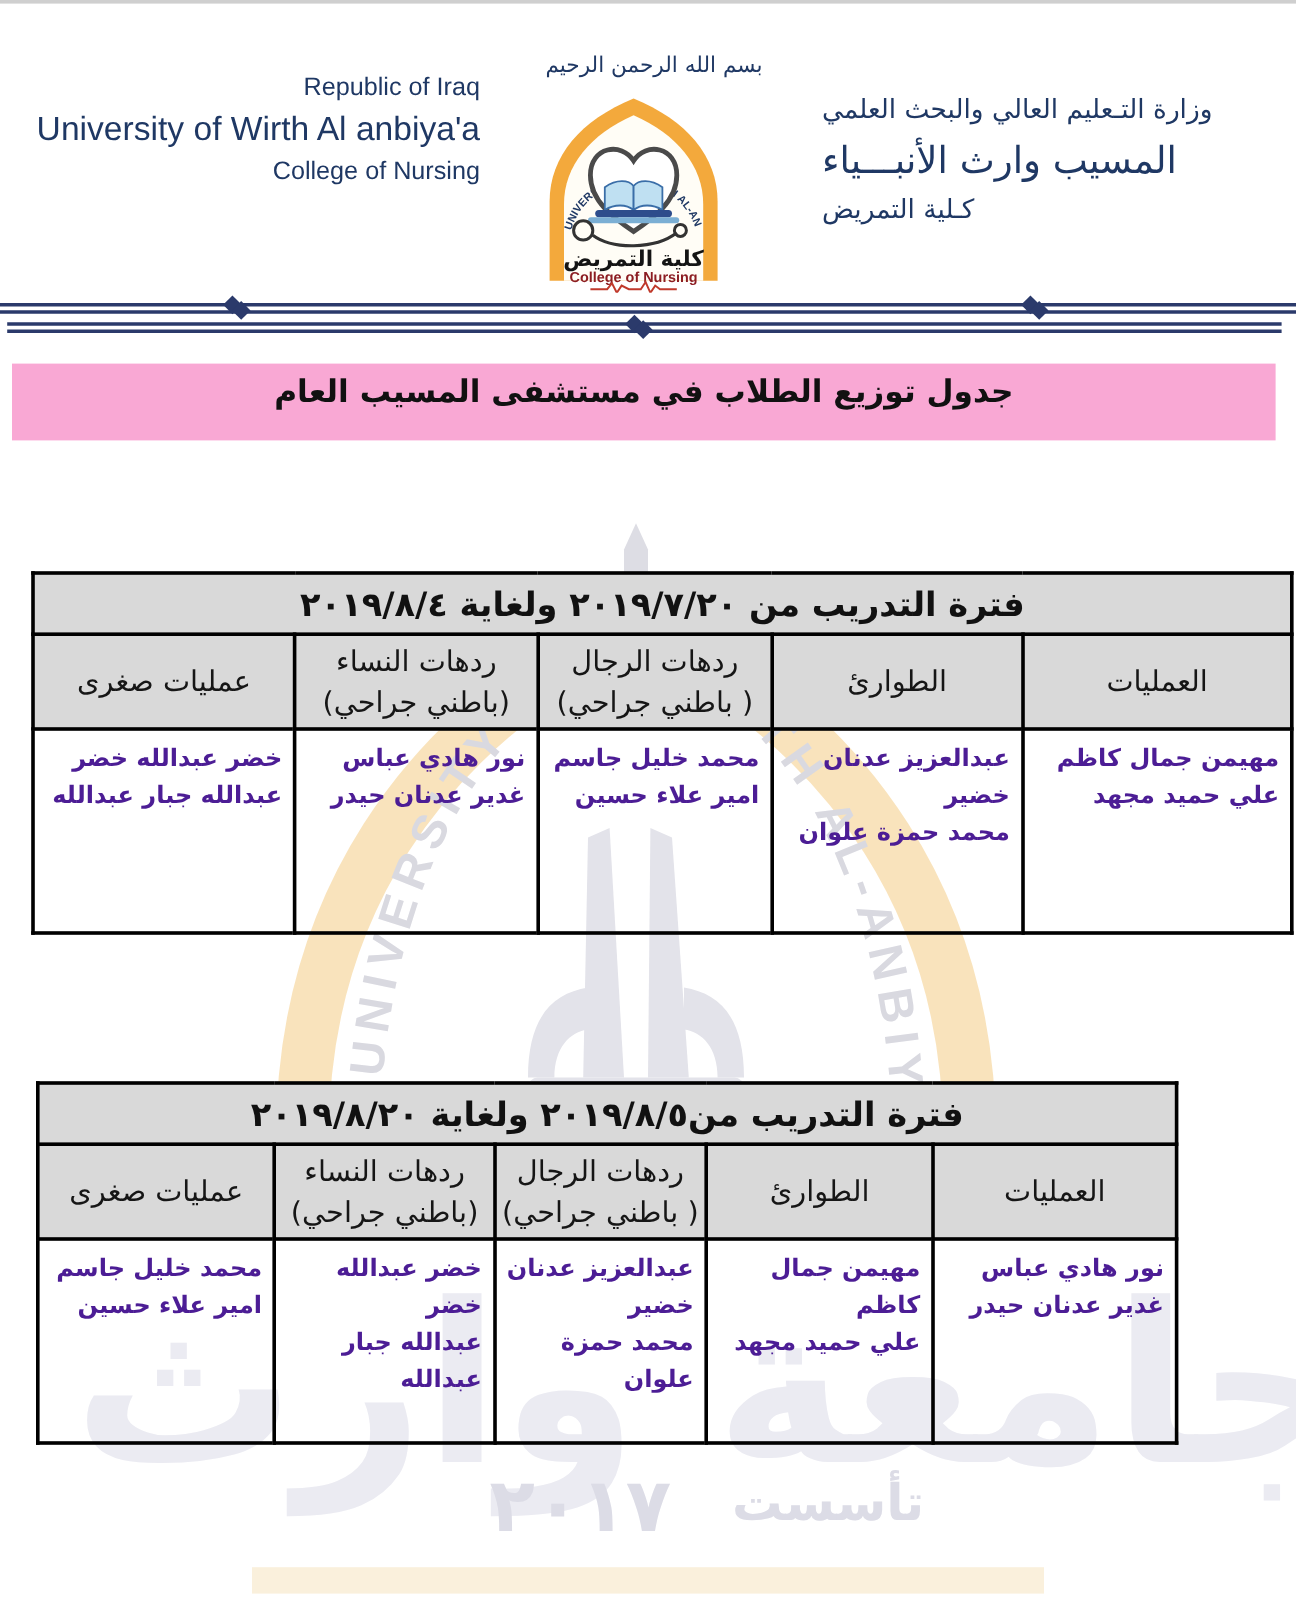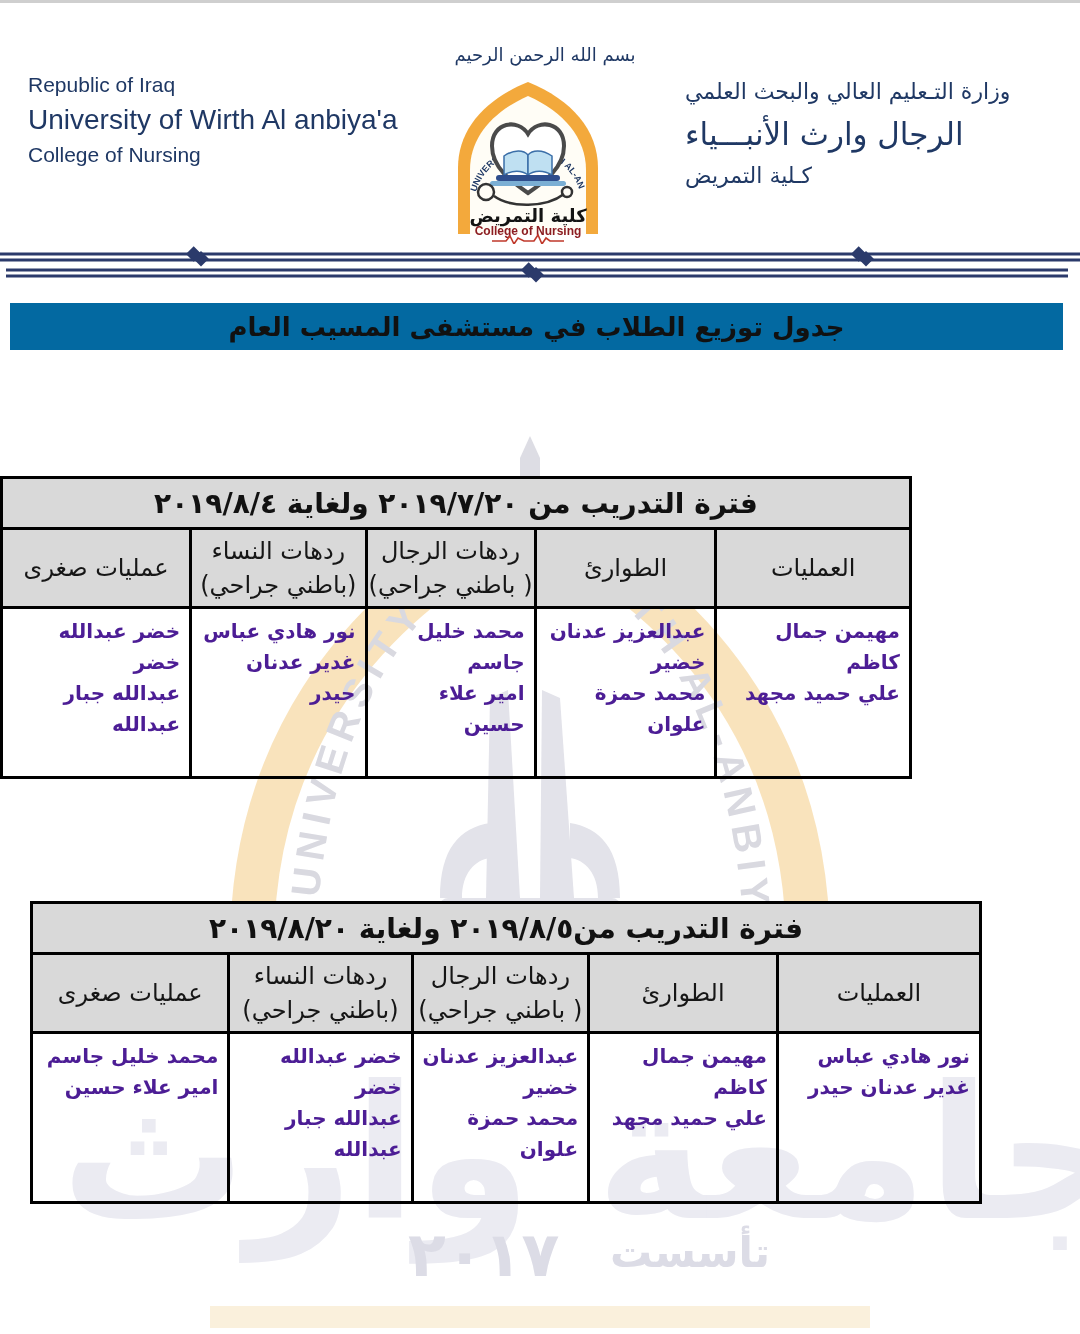--- a/index.html
+++ b/index.html
@@ -4,47 +4,47 @@
 <style>
   html,body{margin:0;padding:0;}
   body{
     width:1080px;height:1334px;position:relative;overflow:hidden;
     background:#ffffff;font-family:"DejaVu Sans",sans-serif;
   }
   .abs{position:absolute;}
   
   .top-hairline{left:0;top:0;width:1080px;height:3px;background:#cfcfcf;}
   
-  .hdr-en{left:28px;top:70px;width:372px;text-align:left;color:#1f3864;
+  .hdr-en{left:28px;top:58px;width:372px;text-align:right;color:#1f3864;
           font-family:"Liberation Sans",sans-serif;z-index:2;}
   .hdr-en .l{font-size:21px;line-height:30px;}
   .hdr-en .big{font-size:28px;line-height:40px;}
   .hdr-ar{left:685px;top:76px;width:370px;text-align:left;color:#1f3864;direction:rtl;z-index:2;}
   .hdr-ar .l1{font-size:22px;line-height:32px;}
   .hdr-ar .l2{font-size:31px;line-height:52px;}
   .hdr-ar .l3{font-size:22px;line-height:32px;}
   .bismillah{left:445px;top:44px;width:200px;text-align:center;color:#1f3864;
              font-size:18px;direction:rtl;z-index:2;}
   .logo-wrap{left:452px;top:72px;width:152px;height:172px;z-index:2;}
   
   .divider{left:0;top:244px;width:1080px;height:44px;z-index:2;}
   
-  .title-bar{left:10px;top:303px;width:1053px;height:47px;background:#0369a1;
+  .title-bar{left:10px;top:303px;width:1053px;height:64px;background:#f9a8d4;
              color:#111;font-weight:bold;font-size:26px;line-height:49px;
              text-align:center;direction:rtl;z-index:2;}
   
   table.ptable{border-collapse:collapse;table-layout:fixed;z-index:3;direction:rtl;}
   table.ptable td{border:3px solid #000;}
   .pt-title{background:#d9d9d9;height:46px;text-align:center;font-weight:bold;
             font-size:28px;color:#111;}
   .pt-h{background:#d9d9d9;height:74px;text-align:center;font-size:24px;color:#161616;
         vertical-align:middle;line-height:34px;}
   .pt-d{background:transparent;height:160px;vertical-align:top;text-align:start;
         padding:7px 9px 0 4px;font-weight:bold;font-size:20px;line-height:31px;color:#4c1d95;}
-  #table1{left:0;top:476px;width:912px;}
+  #table1{left:26px;top:476px;width:1052px;}
   #table2{left:30px;top:901px;width:952px;}
   
   .wm{z-index:0;pointer-events:none;}
   .wm-bottom-big{left:-50px;top:1046px;width:1180px;text-align:center;direction:rtl;
                  font-size:185px;font-weight:bold;color:#ebebf2;white-space:nowrap;
                  letter-spacing:4px;}
   .wm-founded{left:610px;top:1228px;font-size:42px;font-weight:bold;color:#dcdce6;direction:rtl;text-align:right;}
   .wm-year{left:408px;top:1218px;font-size:62px;font-weight:bold;color:#dcdce6;}
   .wm-cream-bar{left:210px;top:1306px;width:660px;height:22px;background:#faf0dc;}
 </style>
@@ -99,21 +99,21 @@
     <path d="M 42 124 C 58 136 94 136 112 122" fill="none" stroke="#333" stroke-width="2.5"></path>
     <circle cx="115" cy="120" r="5" fill="none" stroke="#333" stroke-width="2.5"></circle>
     <text x="76" y="150" text-anchor="middle" font-size="18" font-weight="bold" fill="#141414">كلية التمريض</text>
     <text x="76" y="163" text-anchor="middle" font-size="12" font-weight="bold" fill="#8c1d22" font-family="Liberation Sans, sans-serif">College of Nursing</text>
     <polyline points="40,169 54,169 58,164 62,172 66,166 72,169 82,169 86,163 90,172 94,166 98,169 112,169" fill="none" stroke="#c0392b" stroke-width="1.6"></polyline>
   </svg>
 </div>
 
 <div class="abs hdr-ar">
   <div class="l1">وزارة التـعليم العالي والبحث العلمي</div>
-  <div class="l2">الرجال وارث الأنبـــياء</div>
+  <div class="l2">المسيب وارث الأنبـــياء</div>
   <div class="l3">كـلية التمريض</div>
 </div>
 
 <svg class="abs divider" width="1080" height="44" viewBox="0 0 1080 44">
   <g stroke="#2b3a6b" stroke-width="3" fill="none">
     <line x1="0" y1="10" x2="1080" y2="10"></line>
     <line x1="0" y1="16" x2="1080" y2="16"></line>
     <line x1="6" y1="26" x2="1068" y2="26"></line>
     <line x1="6" y1="32" x2="1068" y2="32"></line>
   </g>

